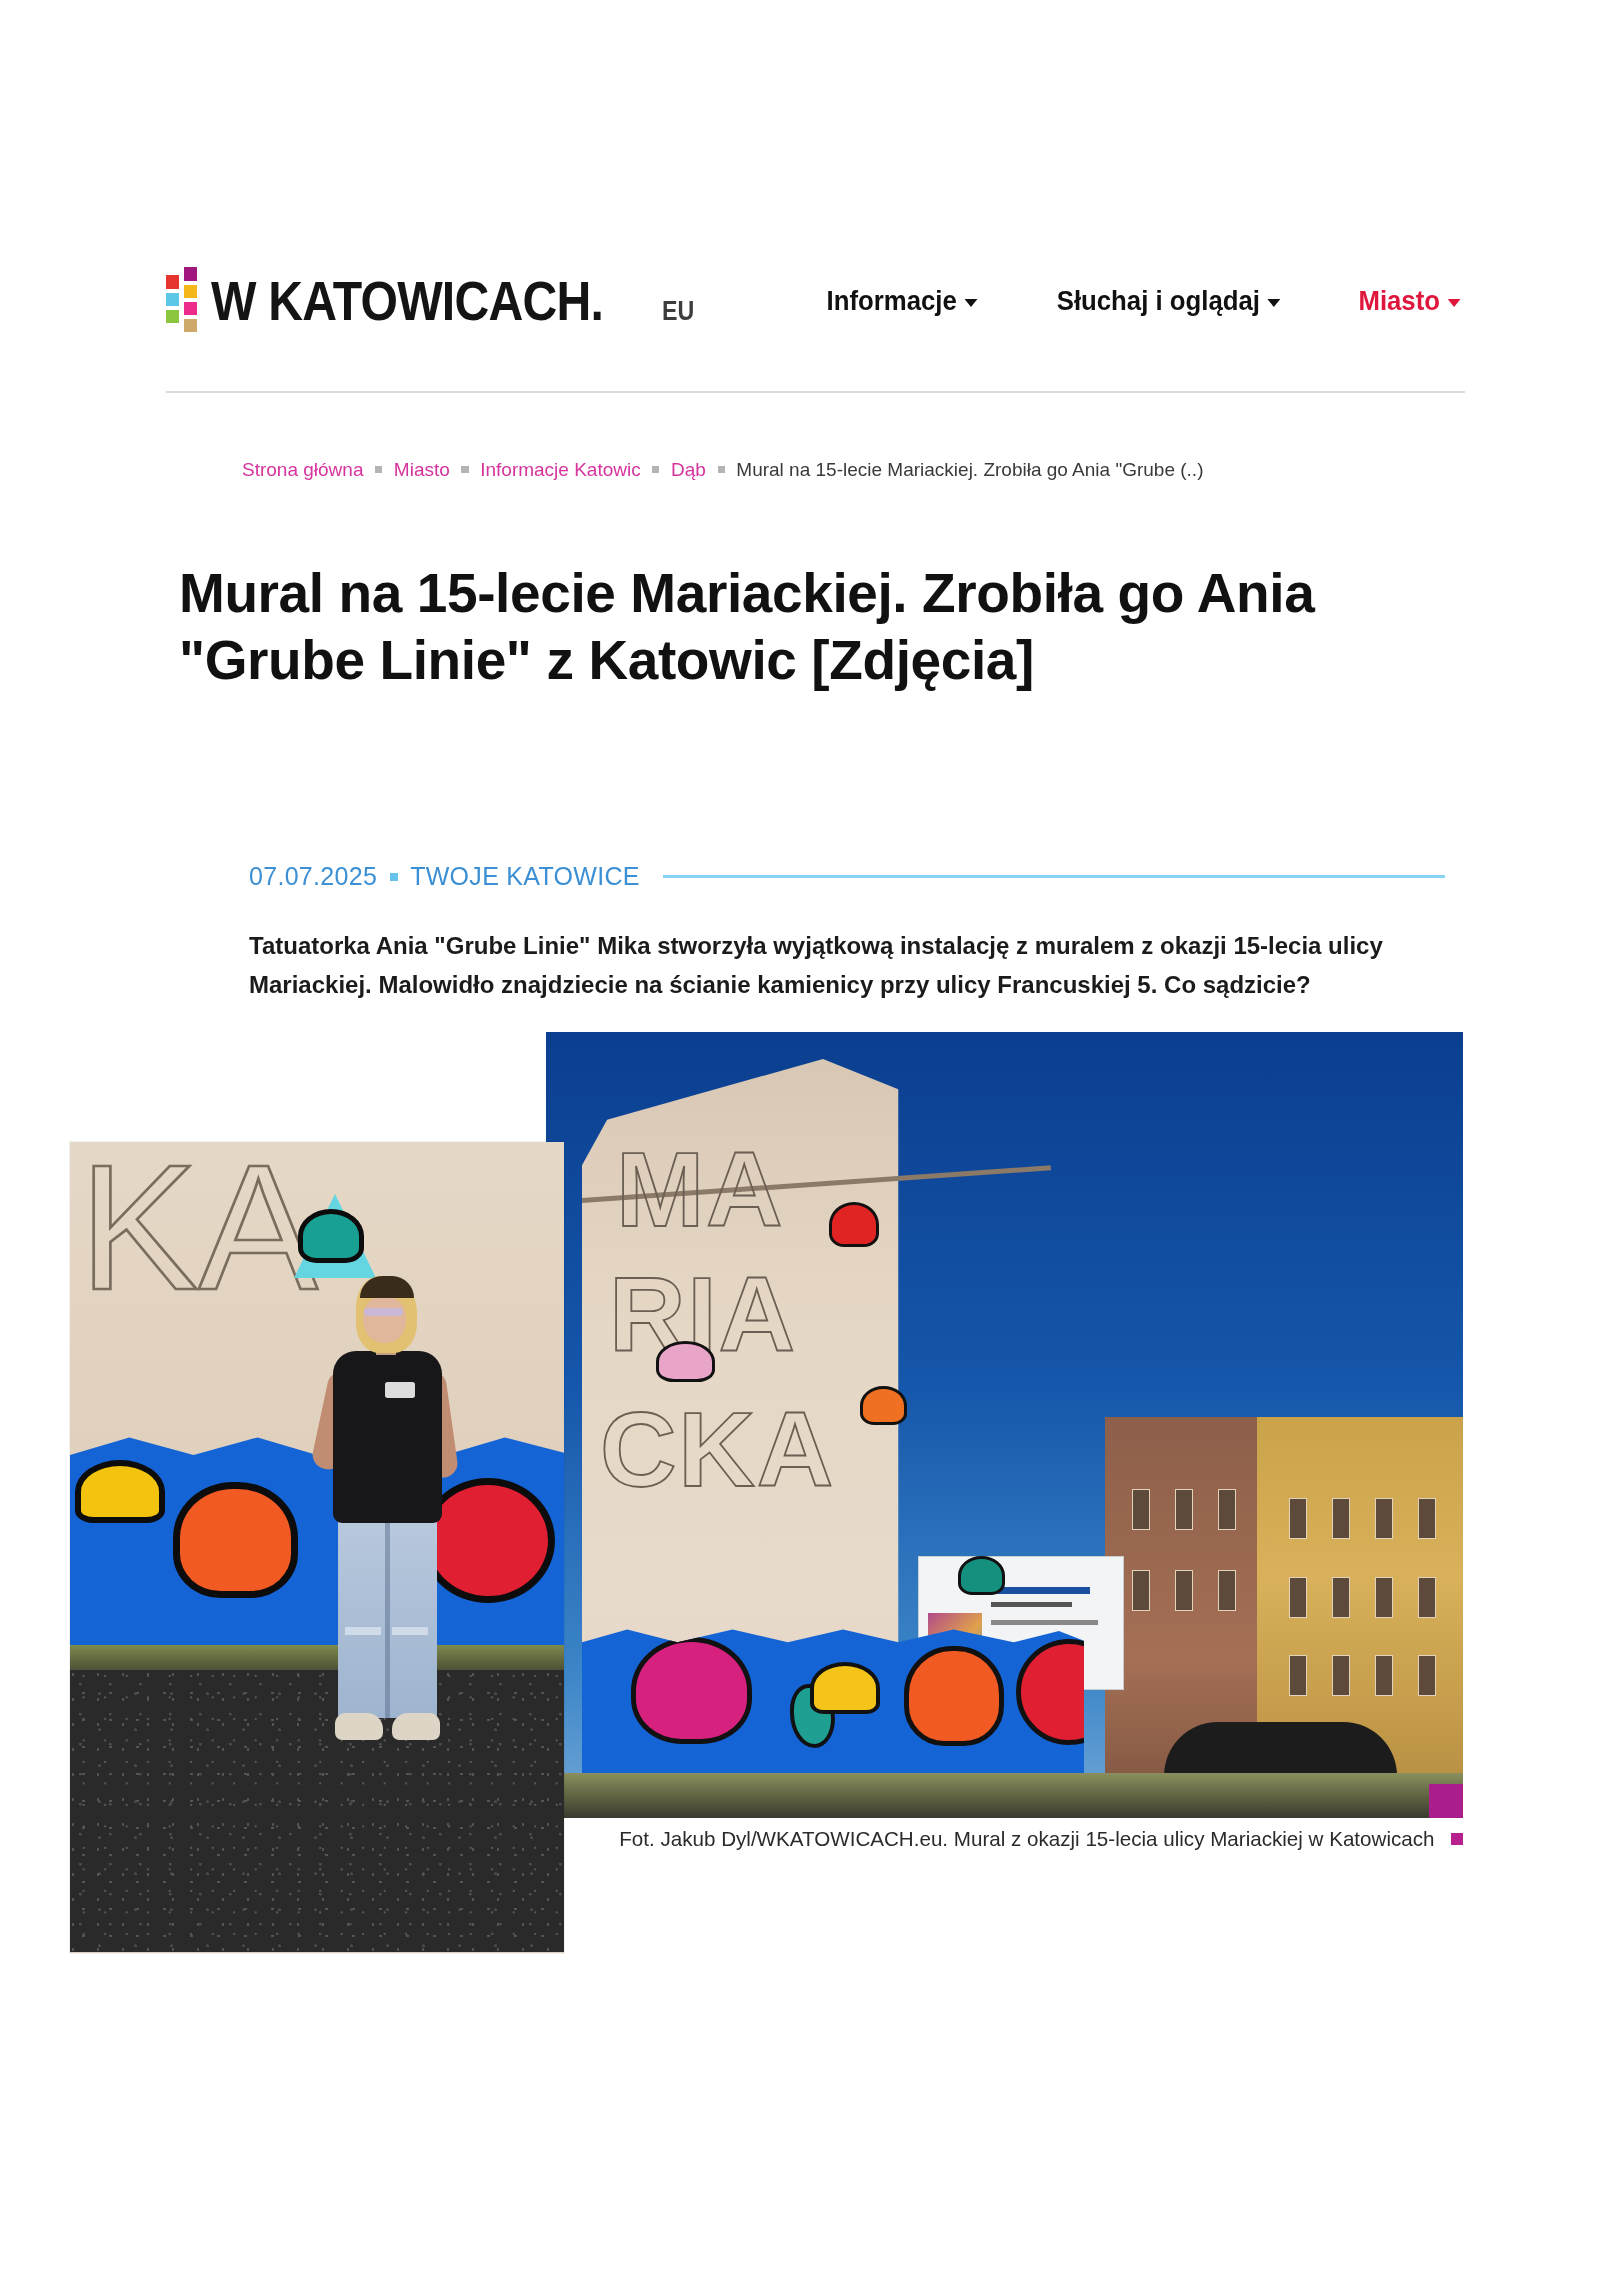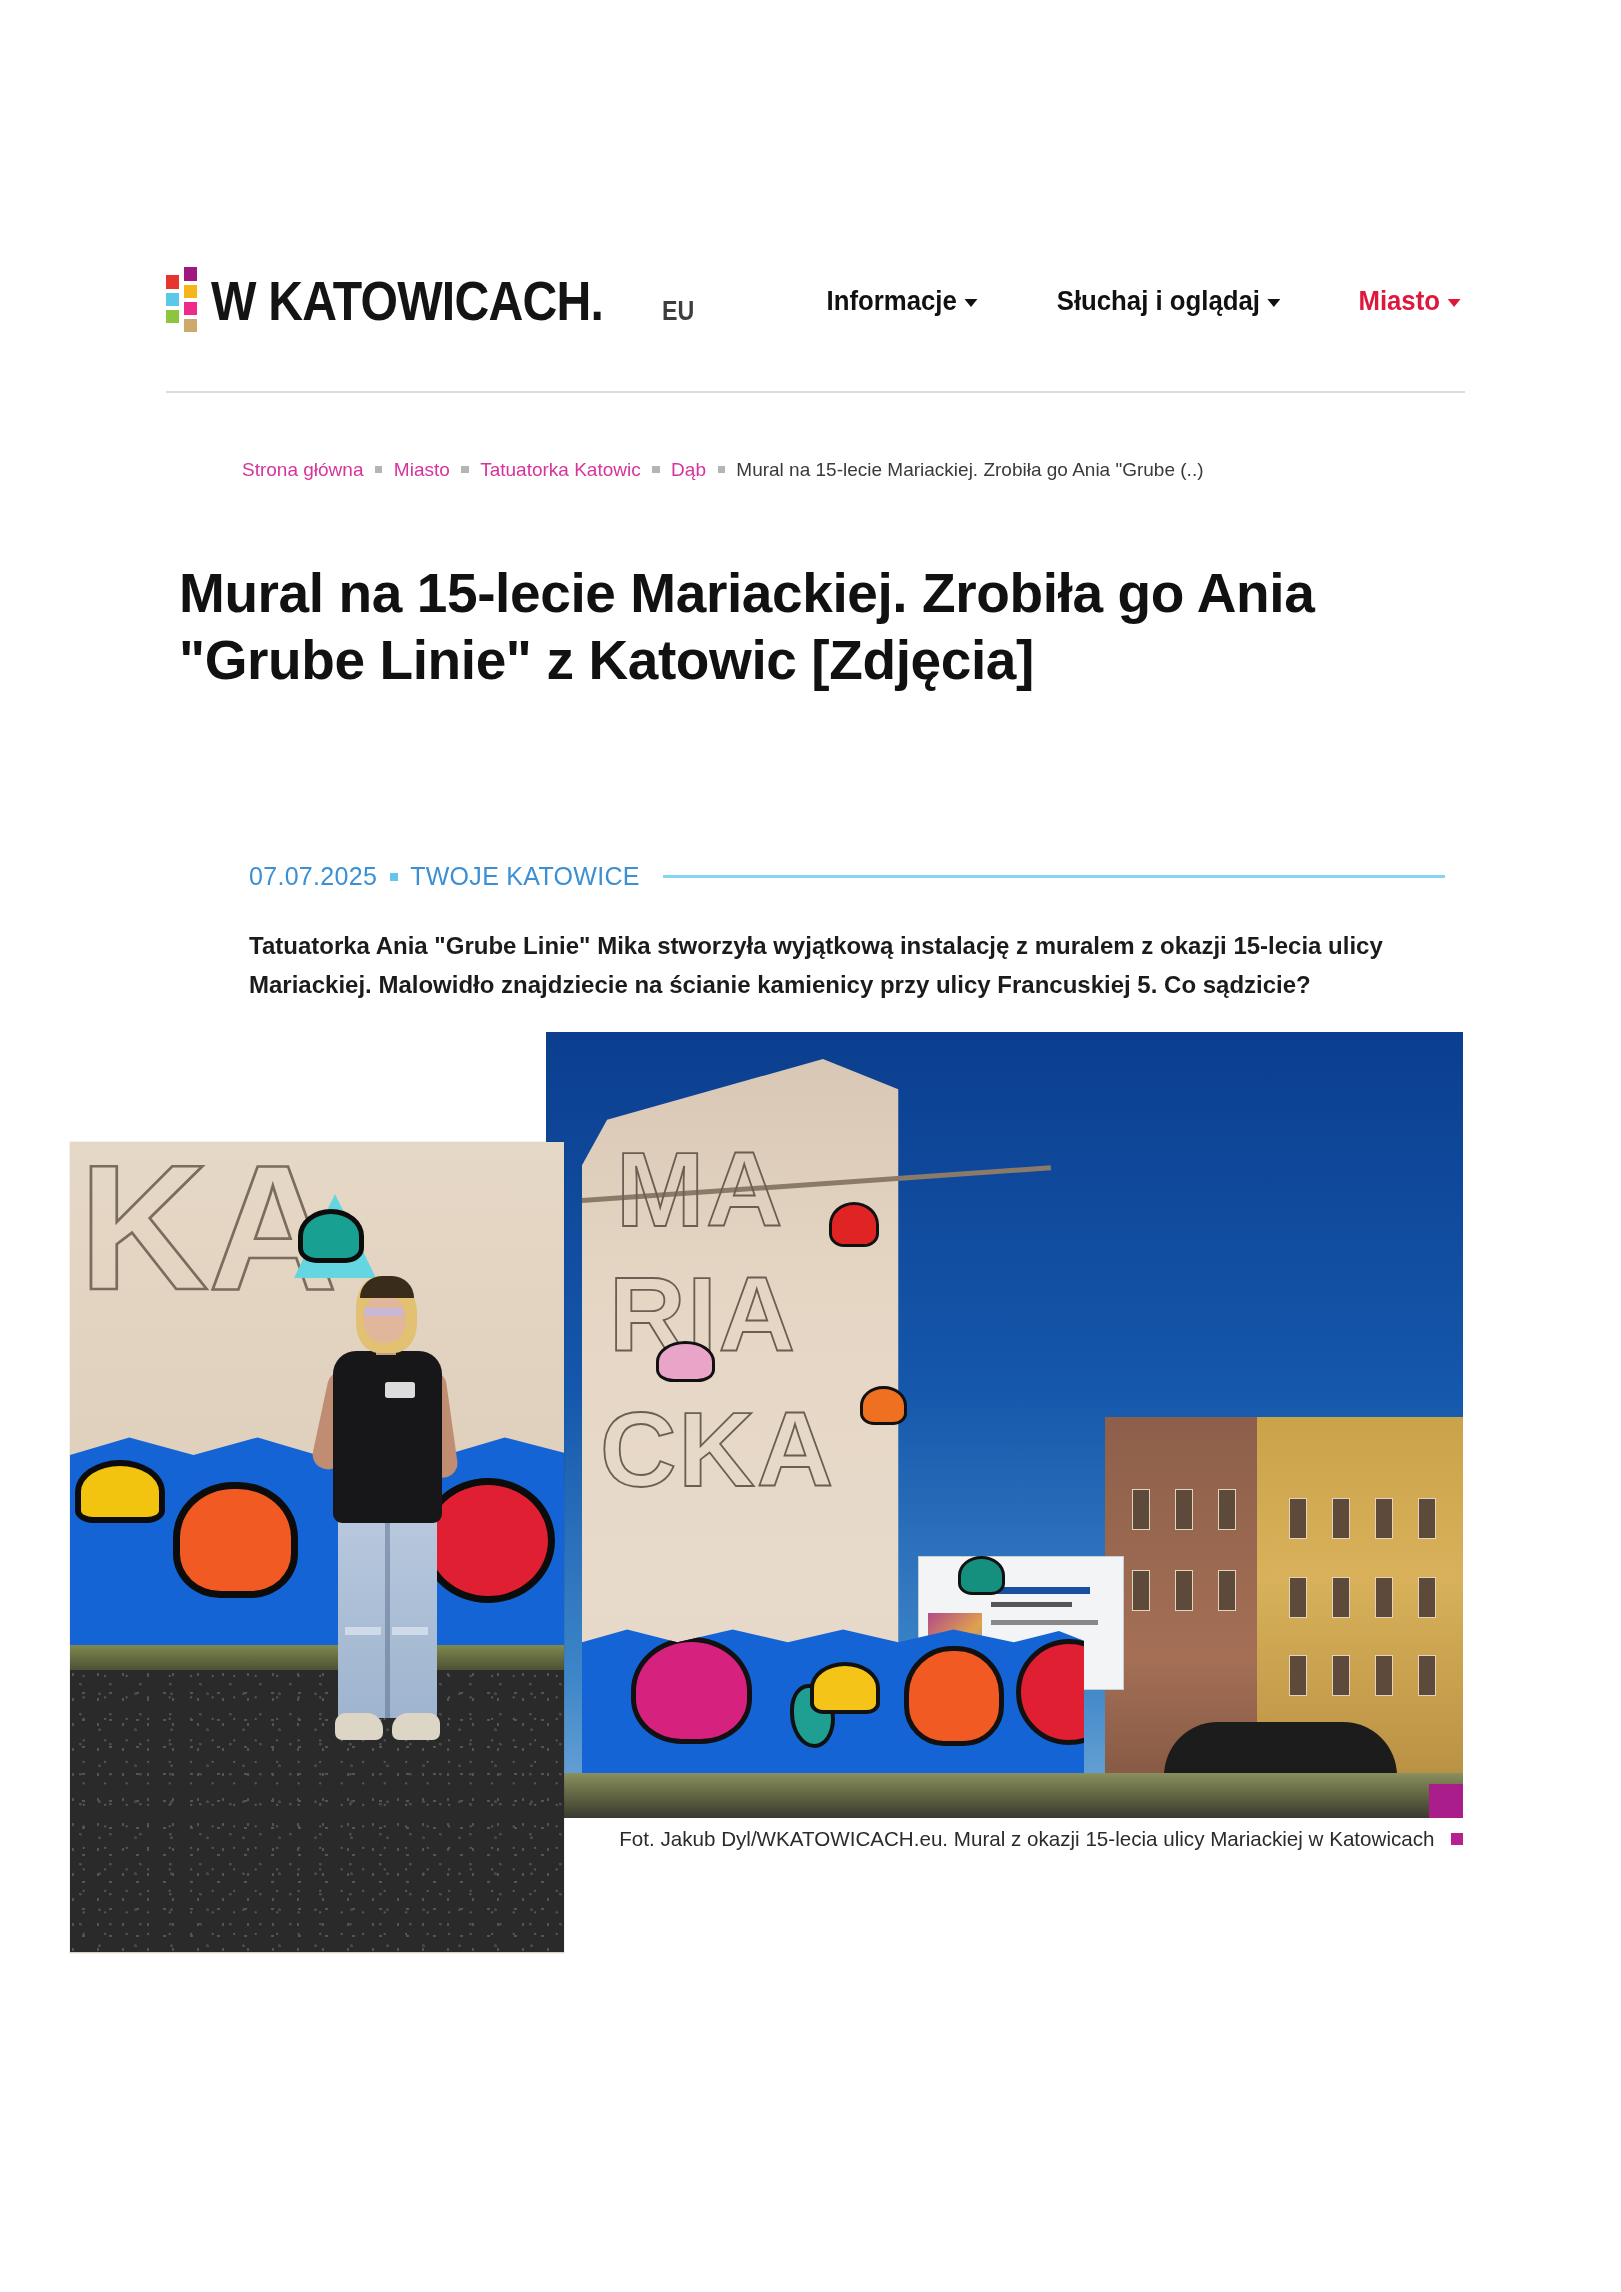--- a/index.html
+++ b/index.html
@@ -185,21 +185,21 @@
 
   
   .photo-overlay {
     position: absolute; left: 70px; top: 1142px; width: 494px; height: 811px;
     overflow: hidden; background: #dfd0bd; box-shadow: 0 0 0 0.9px rgba(0,0,0,0.06);
   }
   .ov-wall { position: absolute; left: 0; top: 0; width: 100%; height: 56%;
     background: linear-gradient(180deg,#e6d8c6 0%, #ddcdb9 100%); }
   .ov-letters { position: absolute; left: 9px; top: 9px; width: 394px; height: 269px; }
   .ov-ml { position: absolute; font-family: "Liberation Sans Narrow","Liberation Sans",sans-serif;
-     font-weight: bold; font-size: 179px; color: transparent; -webkit-text-stroke: 2.7px #7a6d5e; line-height: .85; }
+     font-weight: normal; font-size: 179px; color: transparent; -webkit-text-stroke: 2.7px #7a6d5e; line-height: .85; }
   .ov-teal { position: absolute; left: 228px; top: 67px; width: 66px; height: 54px; background: #18a093;
      border: 5.4px solid #0c0c0c; border-radius: 50% 50% 28% 28%; }
   .ov-teal-tri { position: absolute; left: 224px; top: 52px; width: 0; height: 0;
      border-left: 41px solid transparent; border-right: 41px solid transparent; border-bottom: 84px solid #63d6e2; }
   .ov-water { position: absolute; left: 0; top: 291px; width: 100%; height: 219px; background: #1564d6;
      clip-path: polygon(0 10%, 12% 2%, 25% 10%, 38% 2%, 50% 10%, 63% 2%, 76% 10%, 88% 2%, 100% 9%, 100% 100%, 0 100%); }
   .ov-fly { position: absolute; left: 5.4px; top: 318px; width: 90px; height: 63px; background: #f2c40f;
      border: 6.3px solid #0c0c0c; border-radius: 50% 50% 20% 20%; }
   .ov-flo { position: absolute; left: 103px; top: 340px; width: 125px; height: 116px; background: #f15a22;
      border: 7.2px solid #0c0c0c; border-radius: 48% 48% 38% 38%; }
@@ -290,21 +290,21 @@
 
     </div>
     <div class="header-rule"></div>
   </div>
 
   <div class="breadcrumb">
     <a class="crumb" href="#">Strona główna</a>
     <i class="crumb-sep"></i>
     <a class="crumb" href="#">Miasto</a>
     <i class="crumb-sep"></i>
-    <a class="crumb" href="#">Tatuatorka Katowic</a>
+    <a class="crumb" href="#">Informacje Katowic</a>
     <i class="crumb-sep"></i>
     <a class="crumb" href="#">Dąb</a>
     <i class="crumb-sep"></i>
     <span class="crumb current">Mural na 15-lecie Mariackiej. Zrobiła go Ania "Grube (..)</span>
   </div>
 
   <h1 class="headline">Mural na 15-lecie Mariackiej. Zrobiła go Ania "Grube Linie" z Katowic [Zdjęcia]</h1>
 
 
   <div class="dateline">

